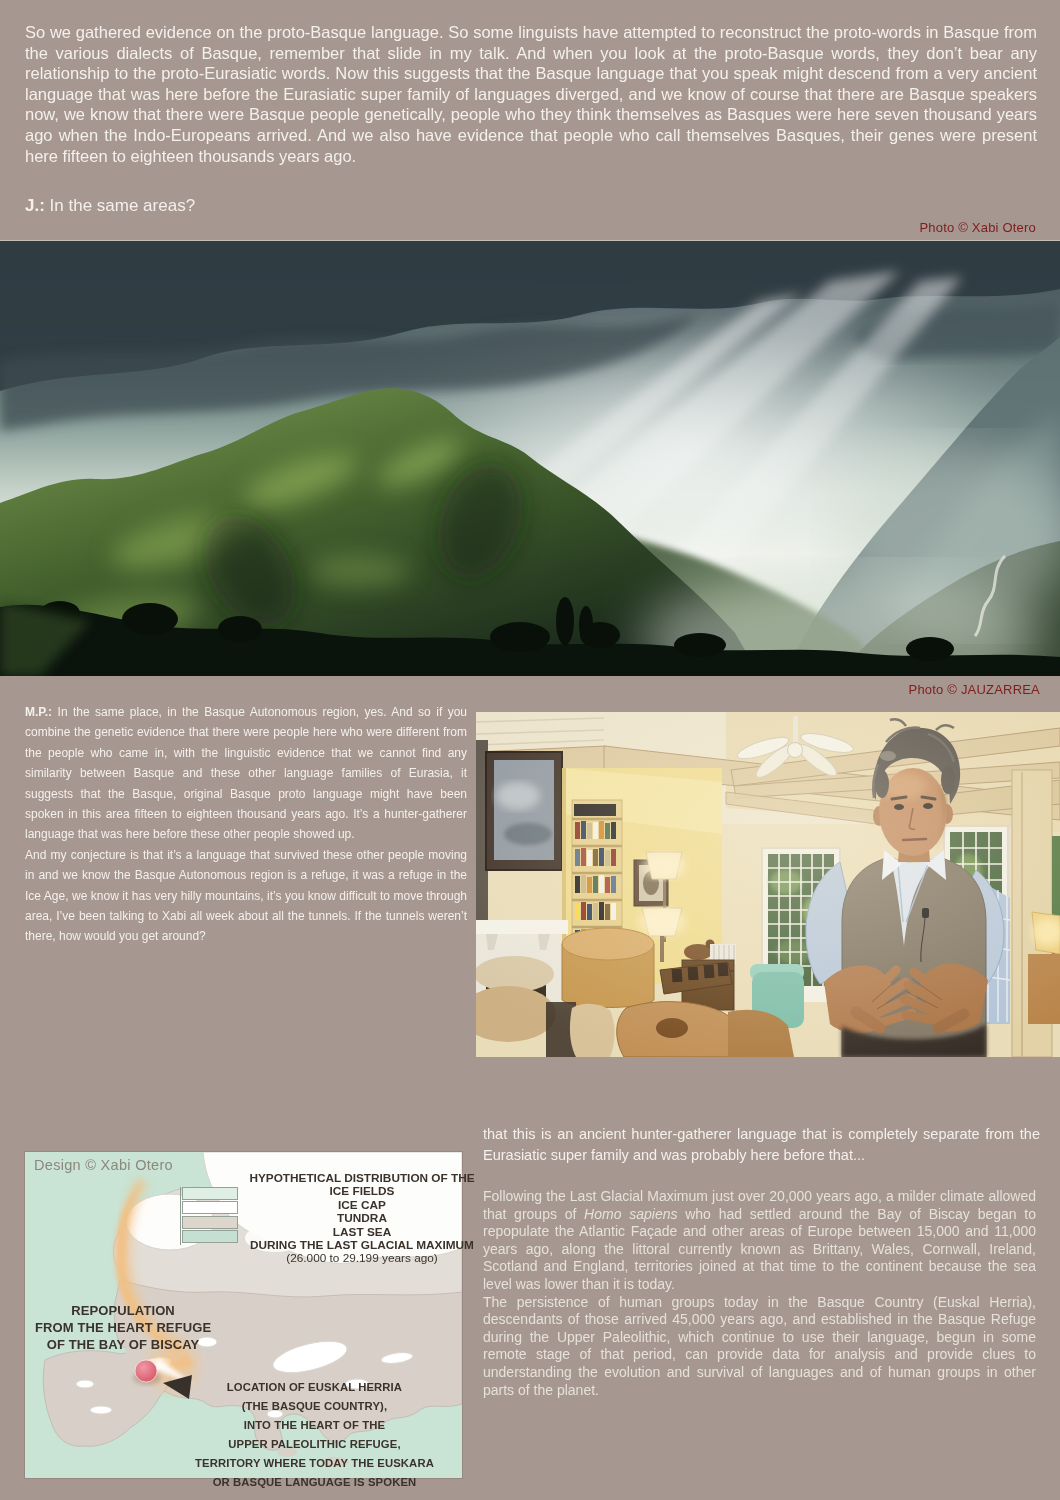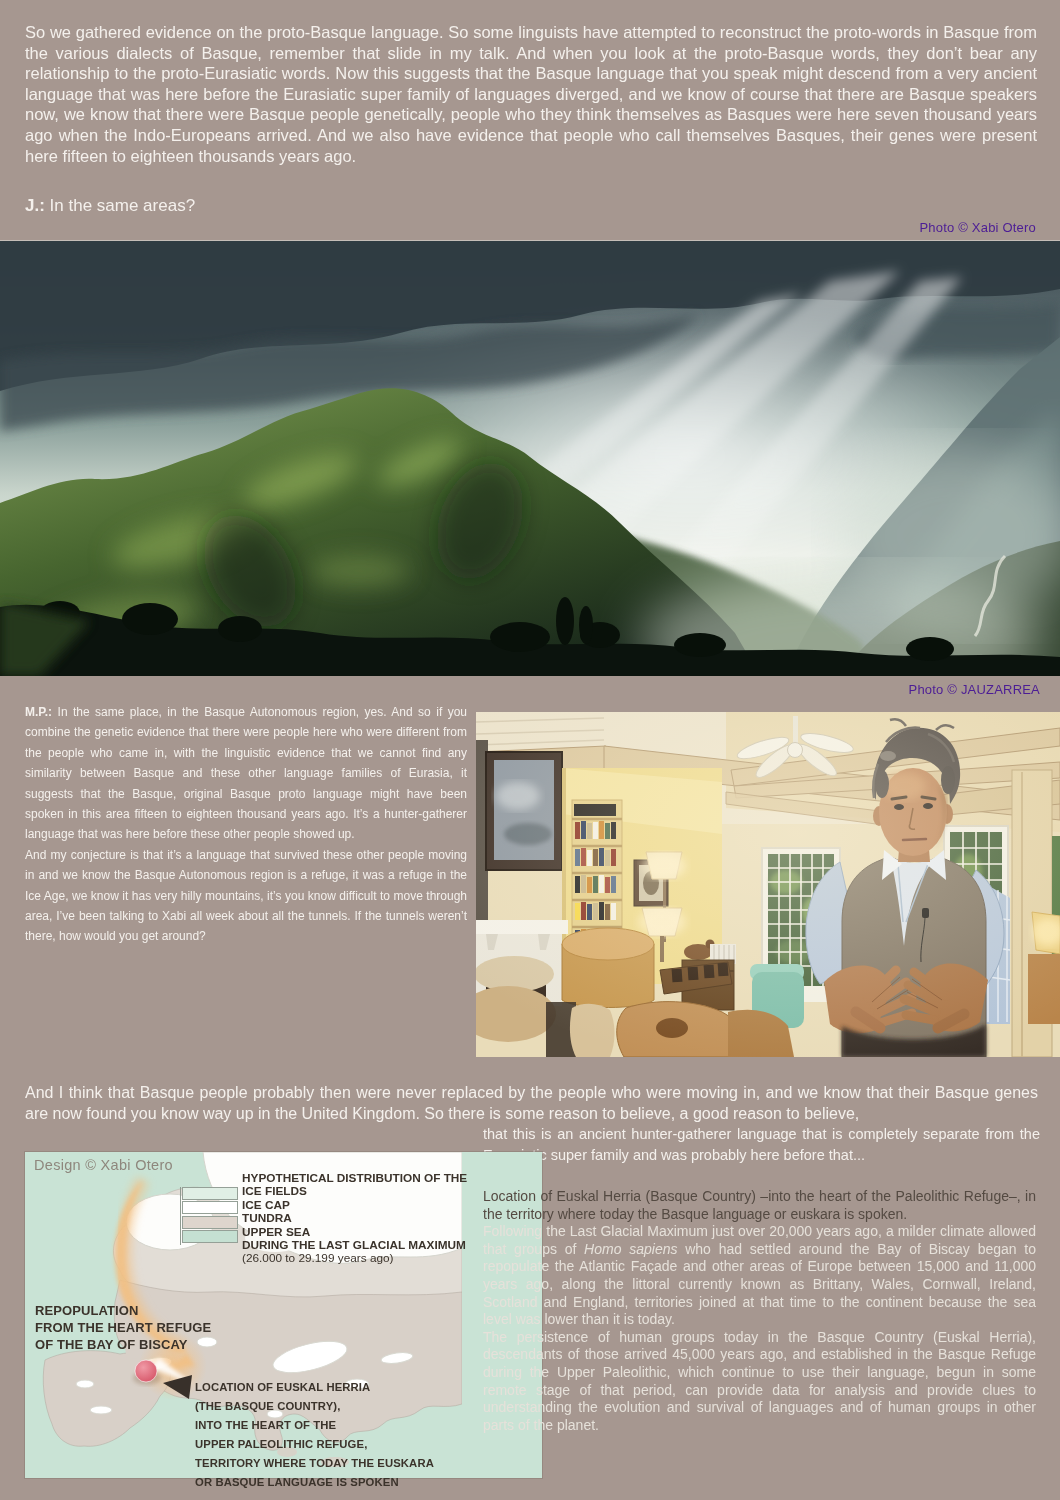--- a/index.html
+++ b/index.html
@@ -12,21 +12,21 @@
   .page p{margin:0;}
   .intro{
     position:absolute;left:25px;top:22px;width:1012px;
     font-size:16.5px;line-height:20.6px;text-align:justify;color:#f4f0ec;
   }
   .question{
     position:absolute;left:25px;top:196px;font-size:17px;color:#f4f0ec;
   }
   .question b{font-weight:bold;}
   .credit{
-    position:absolute;font-size:13px;color:#4c1d95;letter-spacing:.2px;
+    position:absolute;font-size:13px;color:#7f1d1d;letter-spacing:.2px;
   }
   .credit-top{top:220px;right:24px;}
   .credit-mid{top:682px;right:20px;}
   .photo{position:absolute;display:block;}
   .photo svg{display:block;}
   .landscape{left:0;top:240px;width:1060px;height:435px;border-top:1px solid rgba(235,238,232,.45);}
   .interview{left:476px;top:712px;width:584px;height:345px;}
   .mp-col{
     position:absolute;left:25px;top:702px;width:442px;
     font-size:12px;line-height:20.4px;text-align:justify;color:#f4f0ec;
@@ -35,22 +35,22 @@
   .closing-1{
     position:absolute;left:25px;top:1083px;width:1013px;
     font-size:16px;line-height:20.5px;text-align:justify;color:#f4f0ec;
   }
   .closing-2{
     position:absolute;left:483px;top:1124px;width:557px;
     font-size:14.5px;line-height:20.5px;text-align:justify;color:#f4f0ec;
   }
   
   .map{
-    position:absolute;left:25px;top:1152px;width:517px;height:326px;
-    background:#c9e3d5;box-shadow:0 0 0 1px rgba(120,108,100,.35);
+    position:absolute;left:25px;top:1152px;width:437px;height:326px;
+    background:#c9e3d5;box-shadow:0 0 0 1px rgba(120,108,100,.35);text-align:center;
   }
   .map svg{position:absolute;left:0;top:0;}
   .map-label{
     position:absolute;color:#3b332b;white-space:pre-line;
     font-weight:bold;letter-spacing:.1px;
   }
   .design-credit{
     position:absolute;left:9px;top:5px;font-size:14.5px;color:#8e877d;
     font-weight:normal;letter-spacing:.3px;
   }
@@ -466,21 +466,20 @@
             <line x1="401" y1="297" x2="432" y2="278"></line>
           <line x1="466" y1="288" x2="436" y2="267"></line>
             <line x1="462" y1="296" x2="431" y2="280"></line>
         </g>
         <path d="M366,345 L366,314 C400,332 480,332 510,312 L510,345 Z" fill="#2c241d" opacity=".85" filter="url(#ib2)"></path>
       </g>
       <rect width="584" height="345" fill="url(#roomGlow)"></rect>
     </svg>
   </div>
 
-  <p class="closing-1">And I think that Basque people probably then were never replaced by the people who were moving in, and we know that their Basque genes are now found you know way up in the United Kingdom. So there is some reason to believe, a good reason to believe,</p>
   <p class="closing-2">that this is an ancient hunter-gatherer language that is completely separate from the Eurasiatic super family and was probably here before that...</p>
 
   <div class="map">
     <svg width="437" height="326" viewBox="0 0 437 326">
       <defs>
         <filter id="mb2">
             <feGaussianBlur stdDeviation="2"></feGaussianBlur>
           </filter>
         <filter id="mb4">
             <feGaussianBlur stdDeviation="4"></feGaussianBlur>
@@ -536,35 +535,34 @@
         <div class="legend-swatch" style="background-color: rgb(224, 239, 229);"></div>
         <div class="legend-swatch" style="background-color: rgb(255, 255, 255);"></div>
         <div class="legend-swatch" style="background-color: rgb(222, 213, 205);"></div>
         <div class="legend-swatch" style="background-color: rgb(197, 224, 210);"></div>
       </div>
       <div class="legend-text">
         <div class="legend-line">HYPOTHETICAL DISTRIBUTION OF THE</div>
         <div class="legend-line">ICE FIELDS</div>
         <div class="legend-line">ICE CAP</div>
         <div class="legend-line">TUNDRA</div>
-        <div class="legend-line">UPPER SEA</div>
+        <div class="legend-line">LAST SEA</div>
         <div class="legend-line">DURING THE LAST GLACIAL MAXIMUM</div>
         <div class="legend-line legend-period">(26.000 to 29.199 years ago)</div>
       </div>
     </div>
     <div class="map-label repopulation-label">REPOPULATION
 FROM THE HEART REFUGE
 OF THE BAY OF BISCAY</div>
     <div class="map-label location-label">LOCATION OF EUSKAL HERRIA
 (THE BASQUE COUNTRY),
 INTO THE HEART OF THE
 UPPER PALEOLITHIC REFUGE,
 TERRITORY WHERE TODAY THE EUSKARA
 OR BASQUE LANGUAGE IS SPOKEN</div>
   </div>
 
   <div class="caption-col">
-    <p class="cap-dark">Location of Euskal Herria (Basque Country) –into the heart of the Paleolithic Refuge–, in the territory where today the Basque language or euskara is spoken.</p>
     <p class="cap-soft"><span>Following the Last Glacial Maximum just over 20,000 years ago, a milder climate allowed that groups of </span><i>Homo sapiens</i><span> who had settled around the Bay of Biscay began to repopulate the Atlantic Façade and other areas of Europe between 15,000 and 11,000 years ago, along the littoral currently known as Brittany, Wales, Cornwall, Ireland, Scotland and England, territories joined at that time to the continent because the sea level was lower than it is today.</span></p>
     <p class="cap-soft">The persistence of human groups today in the Basque Country (Euskal Herria), descendants of those arrived 45,000 years ago, and established in the Basque Refuge during the Upper Paleolithic, which continue to use their language, begun in some remote stage of that period, can provide data for analysis and provide clues to understanding the evolution and survival of languages and of human groups in other parts of the planet.</p>
   </div>
 
 </div>
 
 </body></html>

